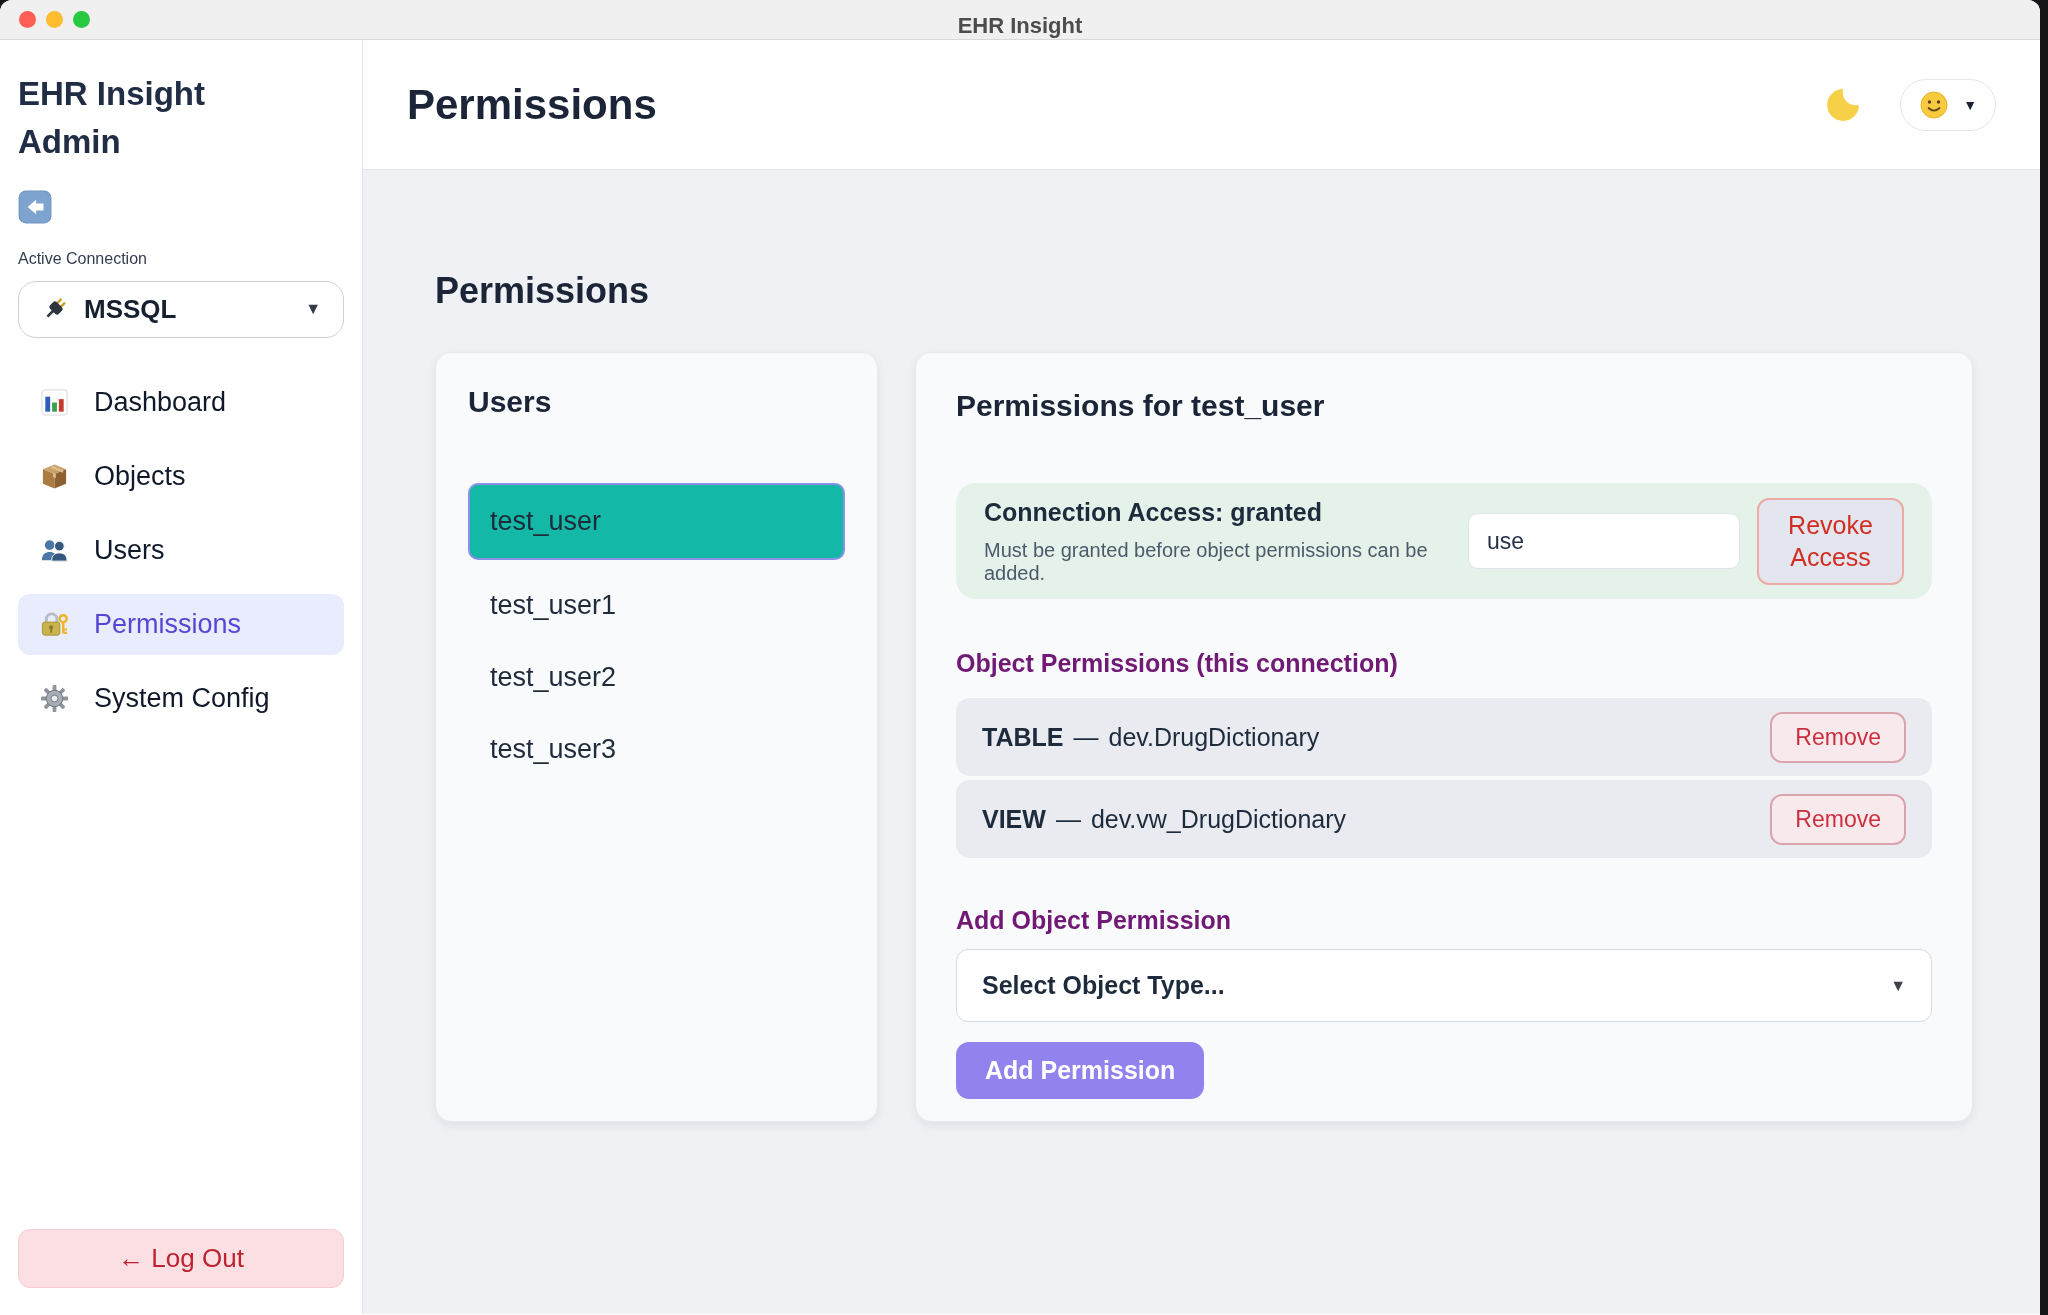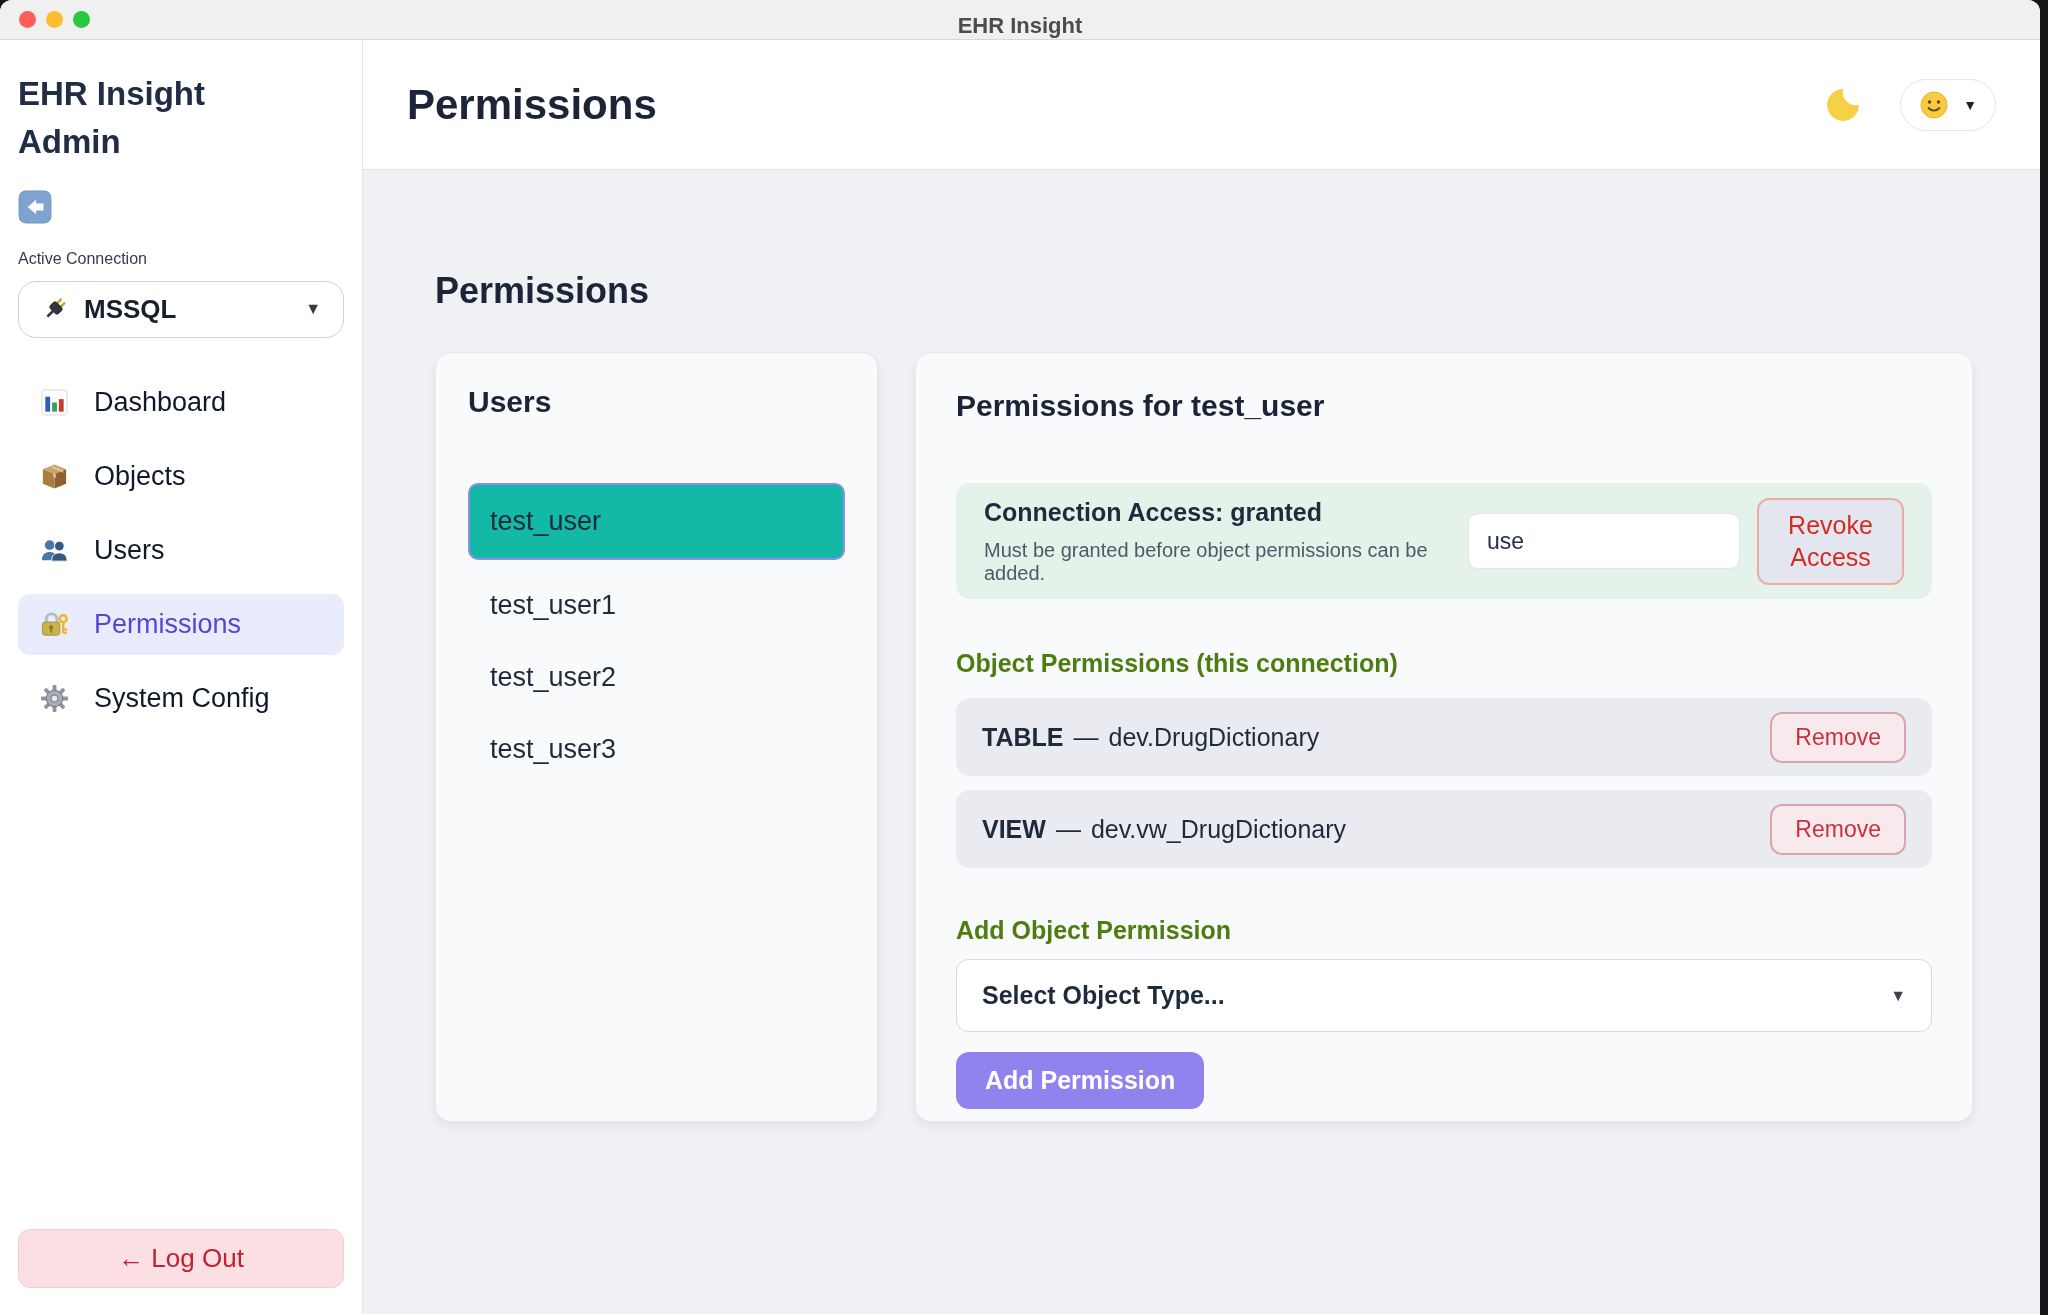--- a/index.html
+++ b/index.html
@@ -79,44 +79,44 @@
   .users-card h3 { margin-bottom:64px; }
   .user-item {
     font-size:27px; color:#1f2a3a; padding:11px 22px; border-radius:10px;
     margin-bottom:19px; cursor:pointer;
   }
   .user-item.selected { background:#14b8a6; border:2px solid #8b90e8; padding:21px 20px; }
   
   .perm-card { flex:1; height:770px; padding:36px 40px; min-width:0; }
   .perm-card h3 { margin-bottom:60px; }
   .banner {
-    background:#e4f2ea; border-radius:14px; height:116px; padding:0 28px;
+    background:#e4f2ea; border-radius:20px; height:116px; padding:0 28px;
     display:flex; align-items:center;
   }
   .banner-title { font-size:25px; font-weight:800; color:#1d2b3c; }
   .banner-desc { font-size:20px; color:#4d5a6a; margin-top:12px; }
   .banner-controls { margin-left:auto; display:flex; align-items:center; gap:17px; }
   .use-input {
     width:272px; height:56px; border:1px solid #e0e3e8; border-radius:10px;
     background:#fff; font-size:23px; color:#25304a; padding:0 18px;
     font-family:inherit; outline:none;
   }
   .revoke-btn {
     width:147px; height:87px; background:#e3e6ef; border:2px solid #ecaca4;
     border-radius:12px; color:#d32d22; font-size:25px; line-height:1.3;
     cursor:pointer; font-family:inherit;
   }
-  .section-heading { font-size:25px; font-weight:800; color:#4d7c0f; }
+  .section-heading { font-size:25px; font-weight:800; color:#701a75; }
   .sh-objects { margin-top:50px; }
   .sh-add { margin-top:48px; }
   .perm-row {
     margin-top:20px; background:#e9ebf1; border-radius:14px; height:78px;
     display:flex; align-items:center; padding:0 26px; font-size:25px; color:#1d2b3c;
   }
-  .perm-row + .perm-row { margin-top:14px; }
+  .perm-row + .perm-row { margin-top:4px; }
   .perm-type { font-weight:800; }
   .perm-sep, .perm-obj { margin-left:10px; }
   .remove-btn {
     margin-left:auto; background:#f8eaec; border:2px solid #dba4ac; color:#cb2f3f;
     font-size:23px; border-radius:12px; padding:10px 23px; cursor:pointer; font-family:inherit;
   }
   .select-box {
     margin-top:14px; height:73px; background:#fff; border:1px solid #d6dade;
     border-radius:12px; display:flex; align-items:center; padding:0 25px;
     font-size:25px; font-weight:700; color:#1d2b3c; cursor:pointer;

